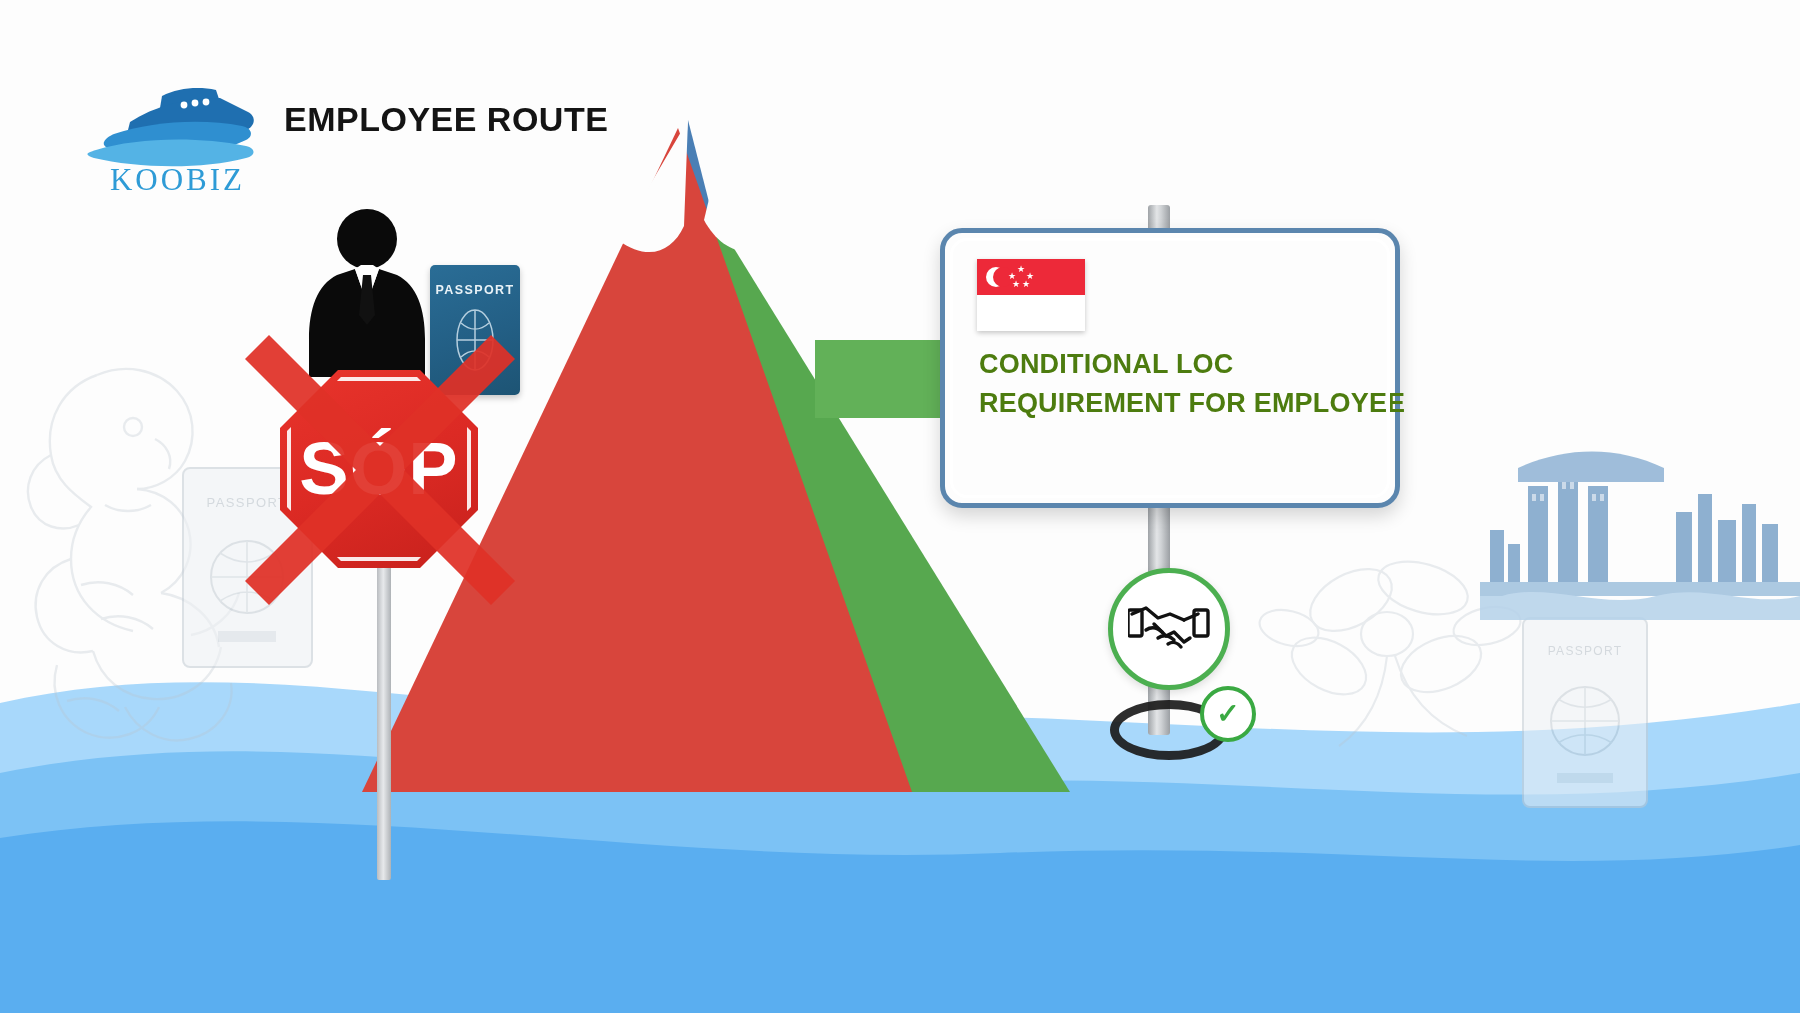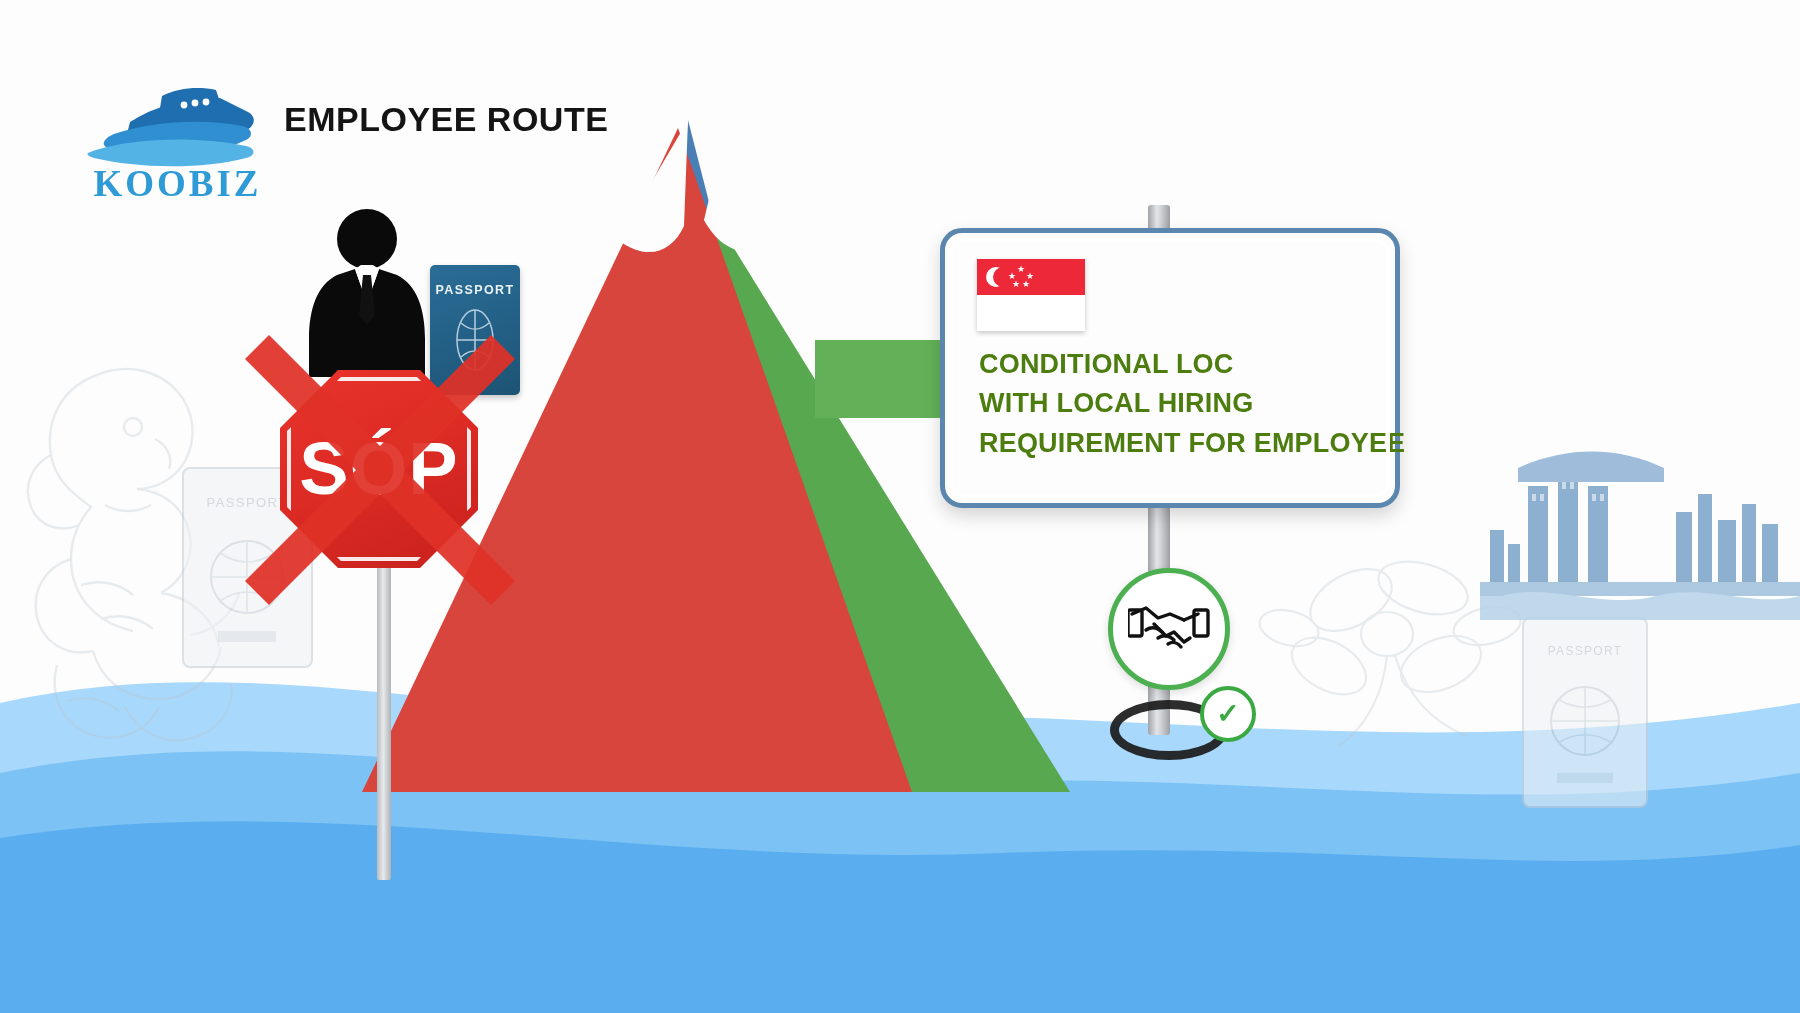--- a/index.html
+++ b/index.html
@@ -27,21 +27,21 @@
 
   
   #arrow{position:absolute;left:815px;top:290px;width:265px;height:180px;pointer-events:none;}
 
   
   #logo{position:absolute;left:70px;top:78px;width:215px;height:120px;}
   #logo svg{display:block;}
   #logo-text{
     position:absolute;left:0;top:84px;width:215px;text-align:center;
     font-family:"Liberation Serif", serif;
-    font-size:37px;font-weight:bold;letter-spacing:3px;color:#2e9bd6;
+    font-size:31px;font-weight:normal;letter-spacing:3px;color:#2e9bd6;
   }
 
   
   .heading{
     position:absolute;color:#141414;font-weight:bold;
     font-family:"Liberation Sans", sans-serif;
     letter-spacing:.5px;
   }
   #h-employee{left:284px;top:100px;font-size:34px;}
   #h-owner{left:900px;top:76px;width:530px;text-align:center;font-size:34px;line-height:1.28;}
@@ -314,21 +314,20 @@
         <div class="stars">
           <span style="left:9px;top:0px;">★</span>
           <span style="left:0px;top:7px;">★</span>
           <span style="left:18px;top:7px;">★</span>
           <span style="left:4px;top:15px;">★</span>
           <span style="left:14px;top:15px;">★</span>
         </div>
       </div>
       <div id="sign-text">
         <div>CONDITIONAL LOC</div>
-        <div>WITH LOCAL HIRING</div>
         <div>REQUIREMENT FOR EMPLOYEE</div>
       </div>
     </div>
   </div>
 
   <div id="handshake">
     <div class="ring"></div>
     <svg width="82" height="70" viewBox="0 0 82 70">
       <g fill="none" stroke="#111" stroke-width="3.4" stroke-linejoin="round" stroke-linecap="round">
         <path d="M4,20 L18,14 L30,24 L42,20 L56,26"></path>

